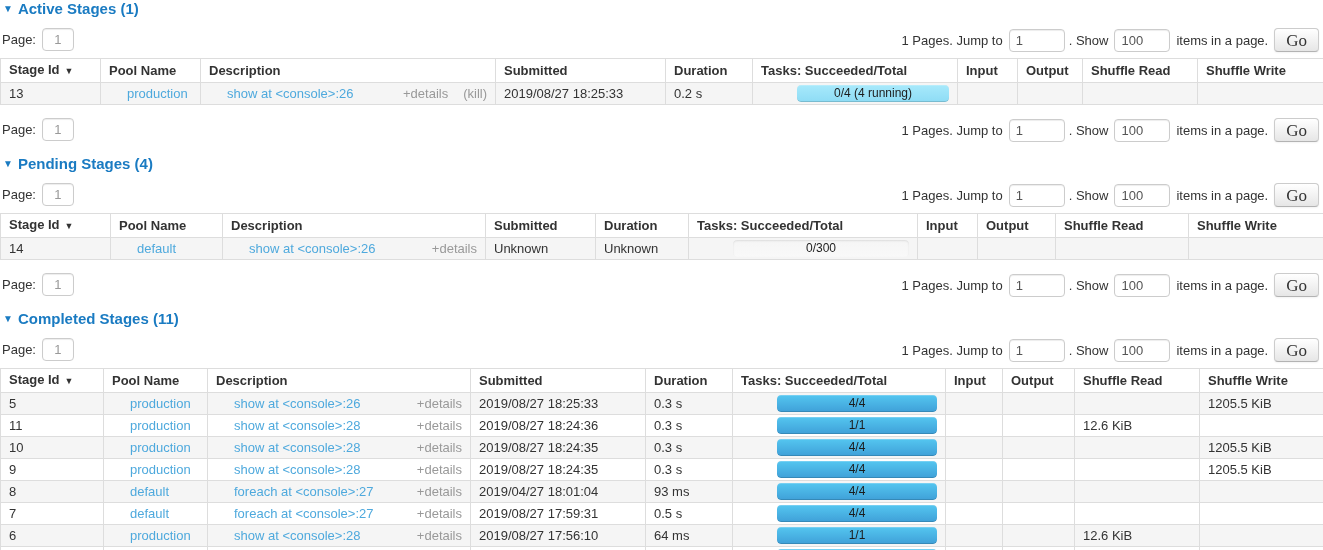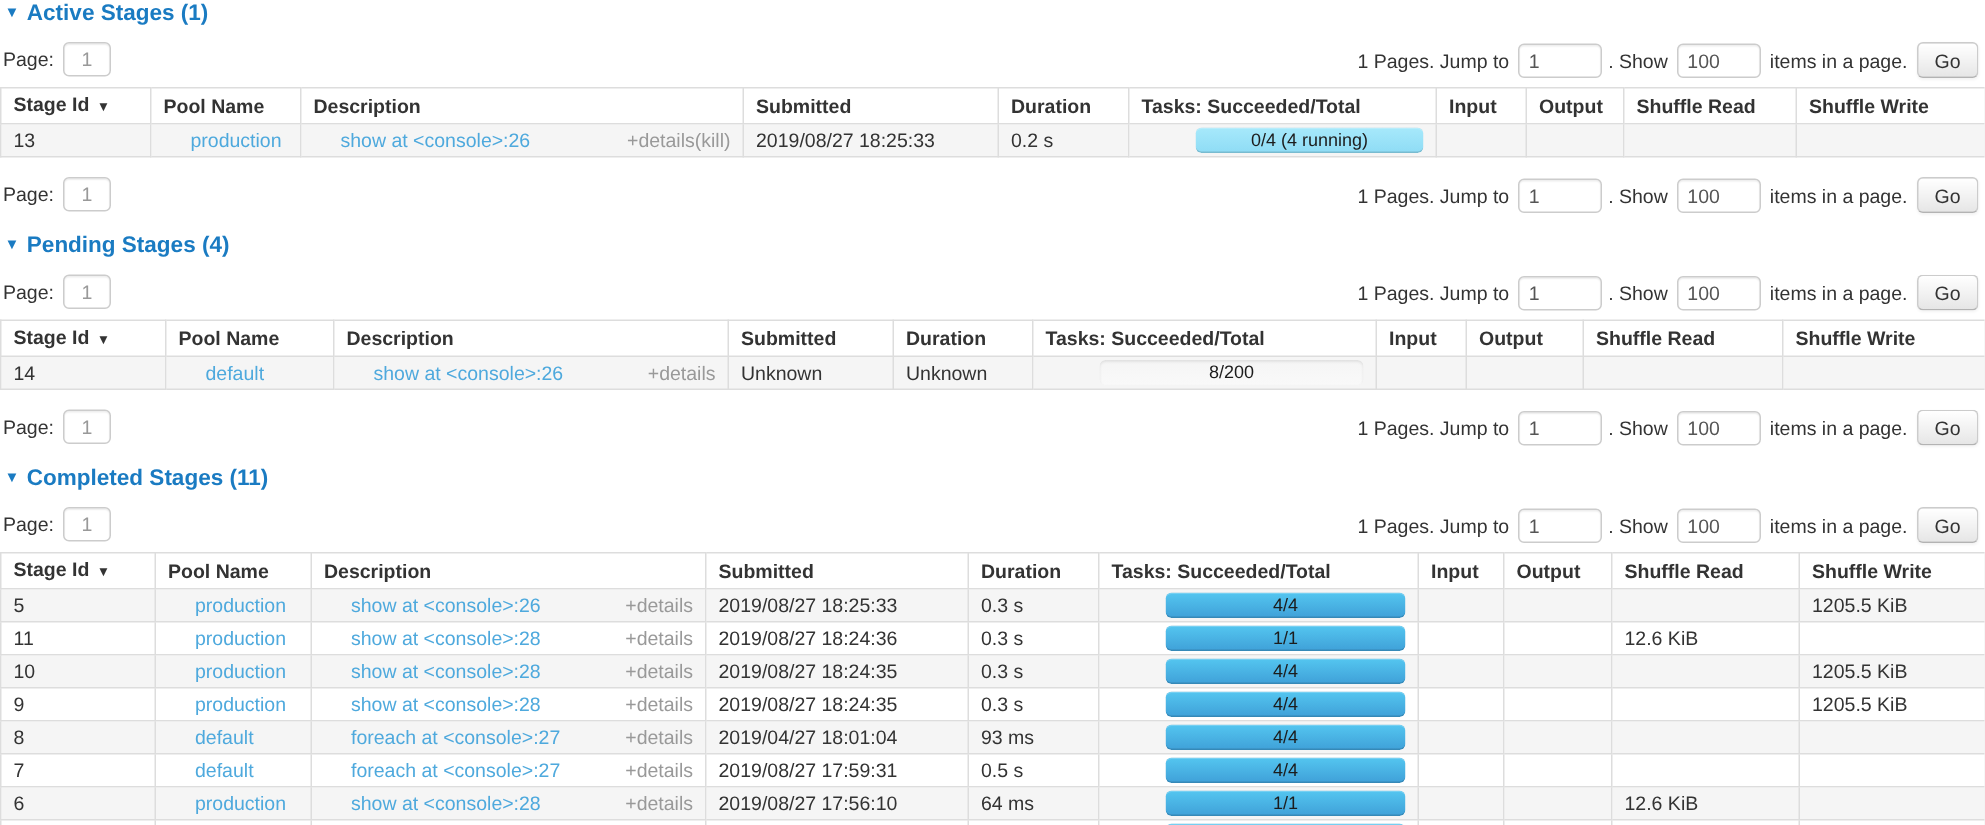--- a/index.html
+++ b/index.html
@@ -55,22 +55,22 @@
     font-family: "Liberation Sans", sans-serif;
     color: #555555;
     box-shadow: inset 0 1px 1px rgba(0,0,0,0.075);
     outline: none;
   }
   .page-inp { width: 32px; text-align: center; color: #999999; }
   .jump-inp, .show-inp { width: 56px; }
   .go-btn {
     height: 24px;
     padding: 2px 11px;
-    font-size: 13px;
-    font-family: Liberation Sans, sans-serif;
+    font-size: 17px;
+    font-family: Liberation Serif, serif;
     color: #333333;
     background-color: #f5f5f5;
     background-image: linear-gradient(to bottom, #ffffff, #e6e6e6);
     border: 1px solid #cccccc;
     border-bottom-color: #b3b3b3;
     border-radius: 4px;
     box-shadow: inset 0 1px 0 rgba(255,255,255,0.2), 0 1px 2px rgba(0,0,0,0.05);
     cursor: pointer;
   }
   .page-right .sep { margin-left: -2px; }
@@ -97,21 +97,21 @@
   table.stage-table tbody tr:nth-child(even) { background: #ffffff; }
   .sort-arrow { font-size: 9px; margin-left: 5px; color: #333; }
   a.cell-link {
     color: var(--link-color, #4ea9dd);
     text-decoration: none;
     cursor: pointer;
     margin-left: 18px;
   }
   .desc-right { float: right; color: #999999; }
   .desc-right a { color: #999999; text-decoration: none; cursor: pointer; }
-  .desc-right .kill-link { }
+  .desc-right .kill-link { margin-left: 15px; }
 
   
   td.task-cell { padding: 2px 5px; }
   .progress {
     position: relative;
     height: 17px;
     border-radius: 4px;
     background-color: #f7f7f7;
     background-image: linear-gradient(to bottom, #f5f5f5, #f9f9f9);
     box-shadow: inset 0 1px 2px rgba(0,0,0,0.1);
@@ -279,21 +279,21 @@
       </thead>
       <tbody>
         <tr>
           <td>14</td>
           <td><a class="cell-link">default</a></td>
           <td><span class="desc-right"><a>+details</a></span><a class="cell-link">show at &lt;console&gt;:26</a></td>
           <td>Unknown</td>
           <td>Unknown</td>
           <td class="task-cell">
             <div class="progress">
-              <span class="progress-label">8/200</span>
+              <span class="progress-label">0/300</span>
             </div>
           </td>
           <td></td>
           <td></td>
           <td></td>
           <td></td>
         </tr>
       </tbody>
     </table>
 

